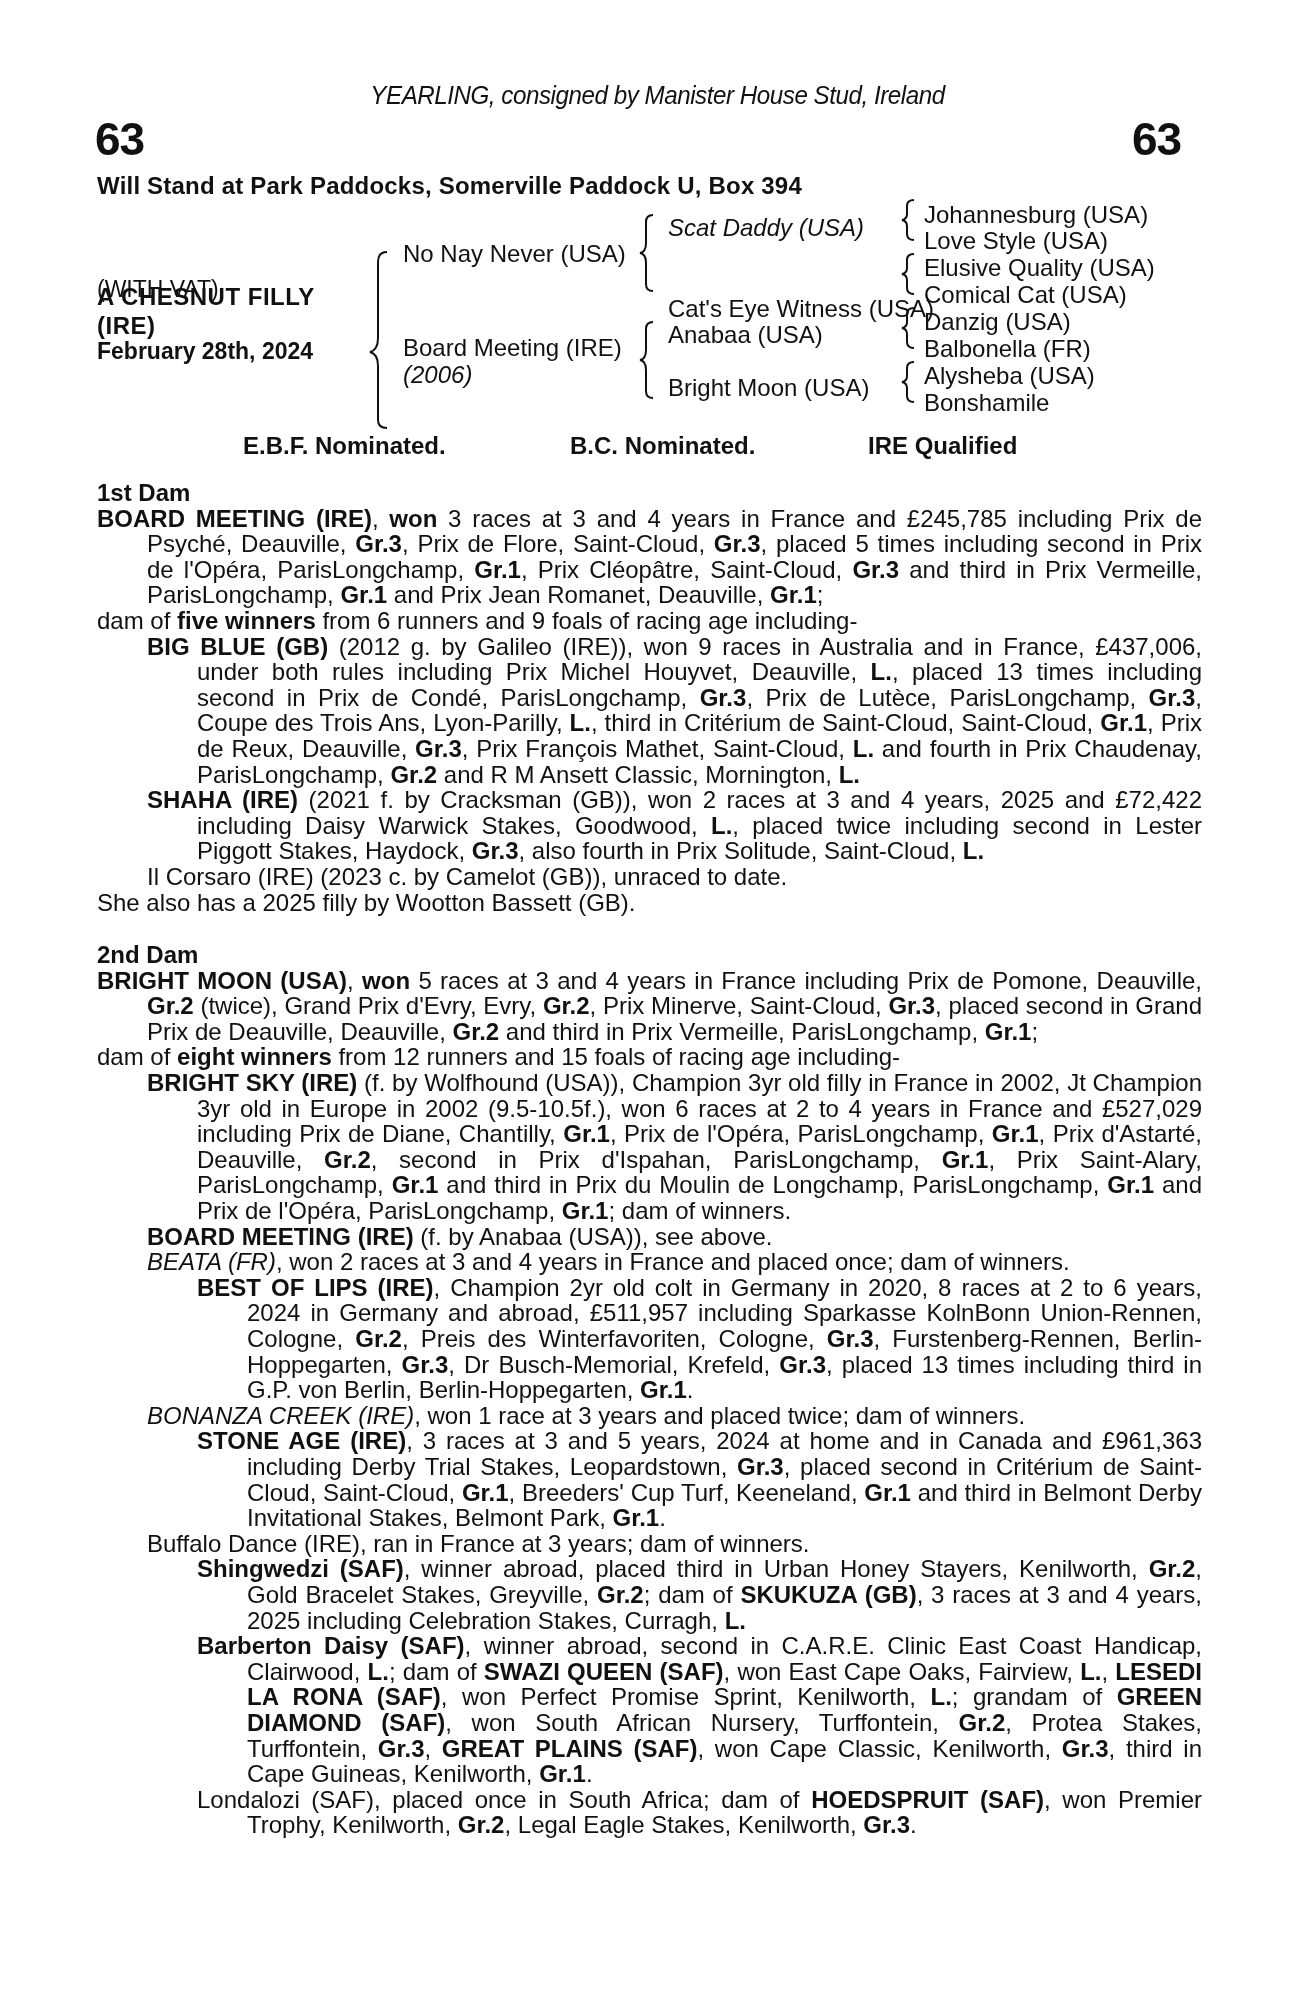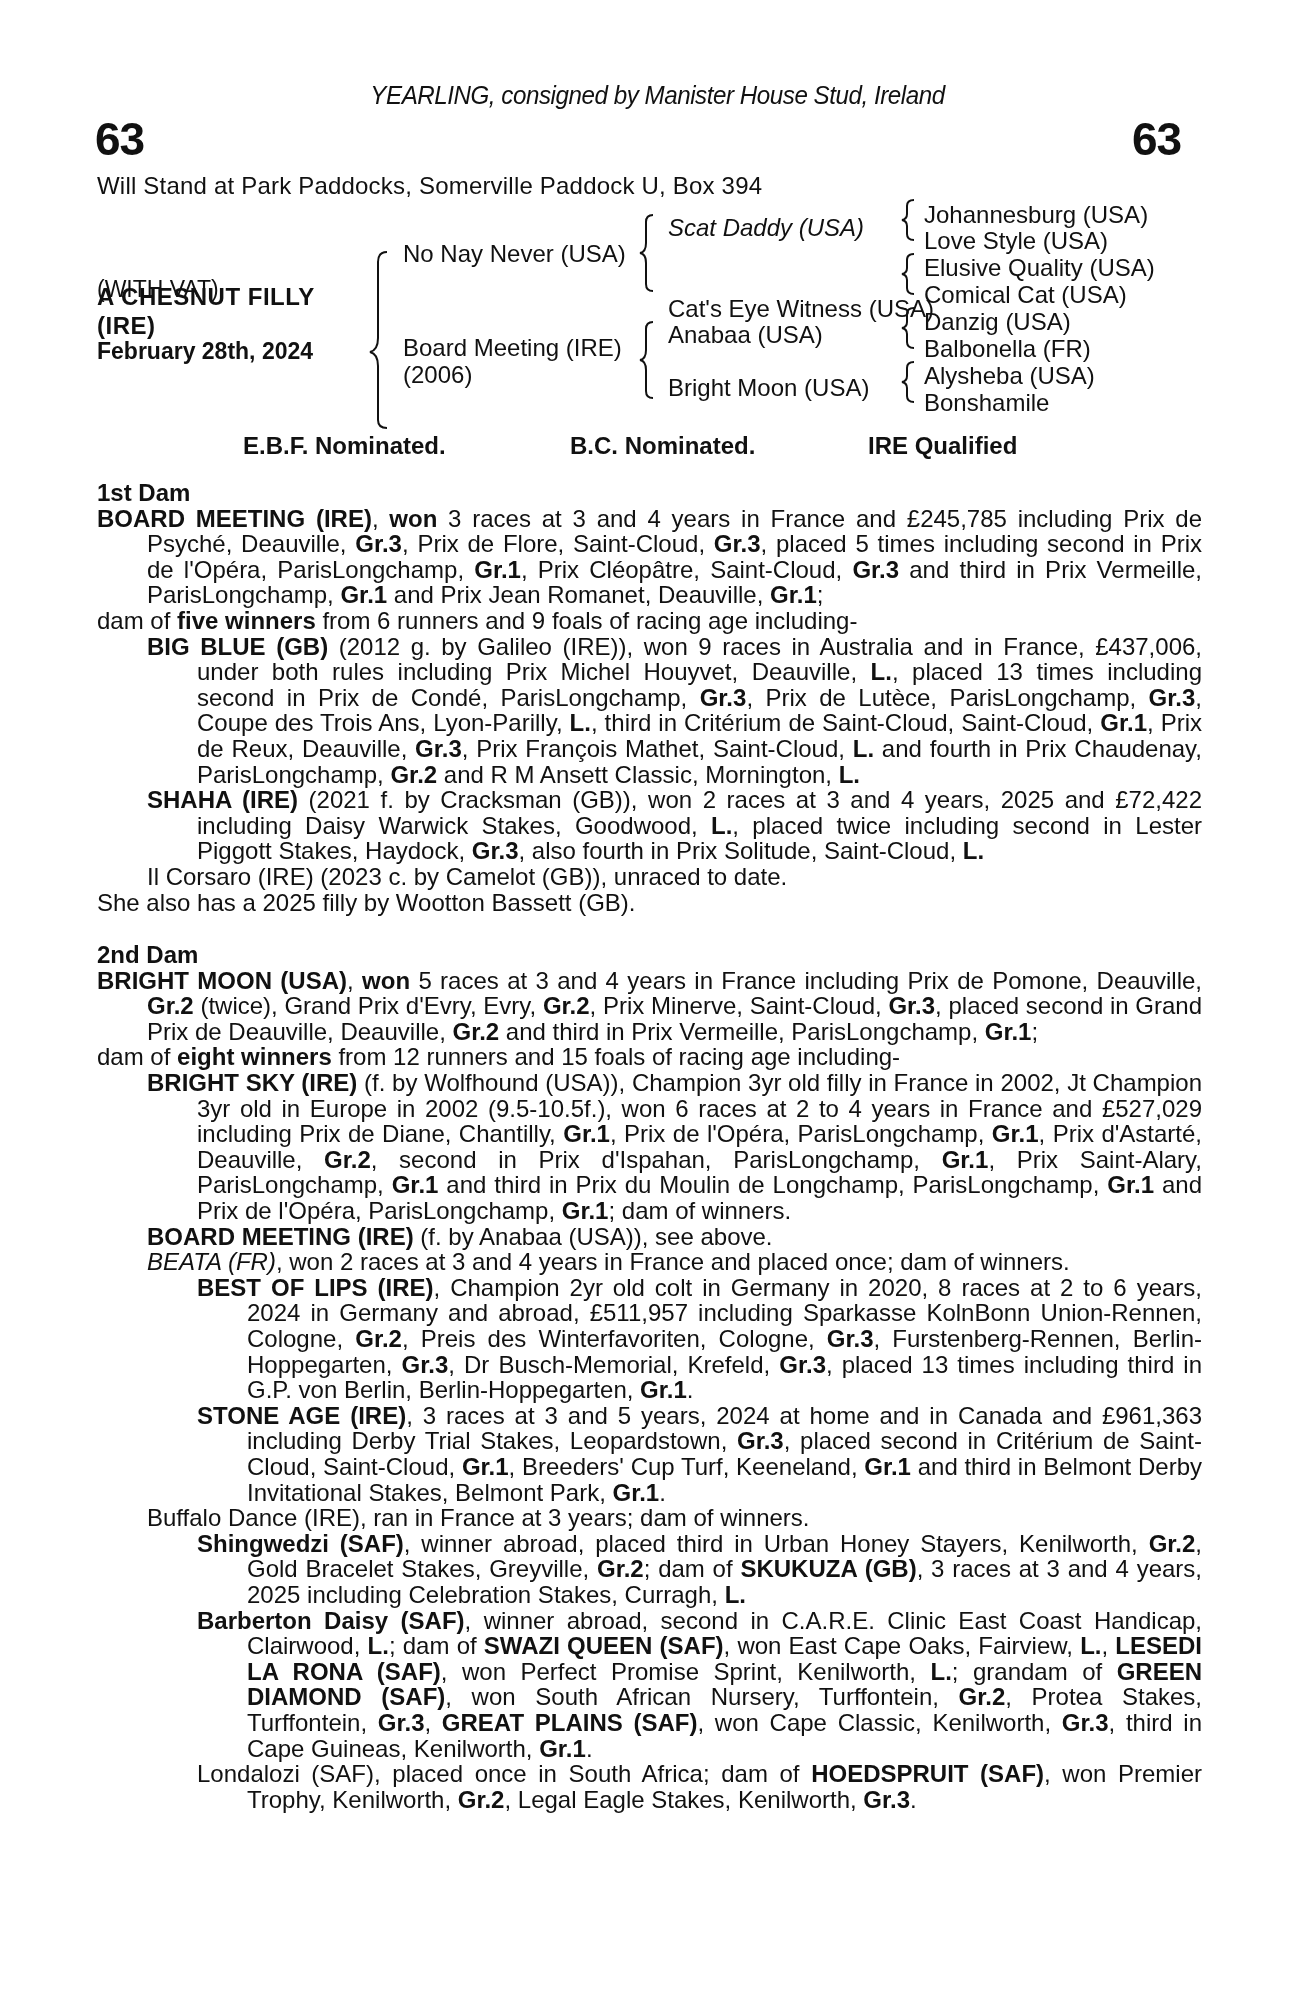--- a/index.html
+++ b/index.html
@@ -10,21 +10,21 @@
   .abs { position: absolute; }
   .header-line {
     left: 0; width: 1315px; top: 80px; text-align: center;
     font-style: italic; font-size: 26px; letter-spacing: -0.5px;
     transform: scaleX(0.93);
   }
   .lot { font-size: 46px; font-weight: bold; top: 112px; letter-spacing: -1px; }
   .lot.left { left: 95px; }
   .lot.right { left: 1132px; }
   .stand {
-    left: 97px; top: 172px; font-size: 24px; font-weight: normal; letter-spacing: 0.2px;
+    left: 97px; top: 172px; font-size: 24px; font-weight: bold; letter-spacing: 0.2px;
   }
   .ped { font-size: 24px; line-height: 27px; white-space: nowrap; }
   .vat { left: 97px; top: 276px; font-size: 23px; }
   .horse { left: 97px; top: 282px; font-size: 24px; font-weight: bold; line-height: 29px; letter-spacing: 0.5px; }
   .dob { left: 97px; top: 338px; font-size: 23px; font-weight: bold; }
   .brace { stroke: #111; stroke-width: 2; fill: none; }
   .noms {
     top: 432px; font-size: 24px; font-weight: bold;
   }
   .body-text {
@@ -63,21 +63,21 @@
   <path class="brace" d="M653 322 Q646 322 646 329 L646 350 Q646 359 640 360 Q646 361 646 370 L646 391 Q646 398 653 398"></path>
 
   <path class="brace" d="M914 200 Q907 200 907 206 L907 214 Q907 219 902 220 Q907 221 907 226 L907 234 Q907 240 914 240"></path>
   <path class="brace" d="M914 254 Q907 254 907 260 L907 268 Q907 273 902 274 Q907 275 907 280 L907 288 Q907 294 914 294"></path>
   <path class="brace" d="M914 308 Q907 308 907 314 L907 322 Q907 327 902 328 Q907 329 907 334 L907 342 Q907 348 914 348"></path>
   <path class="brace" d="M914 362 Q907 362 907 368 L907 376 Q907 381 902 382 Q907 383 907 388 L907 396 Q907 402 914 402"></path>
 </svg>
 
 <div class="abs ped" style="left:403px;top:240px;">No Nay Never (USA)</div>
 <div class="abs ped" style="left:403px;top:334px;">Board Meeting (IRE)</div>
-<div class="abs ped" style="left:403px;top:361px;">(2006)</div>
+<div class="abs ped" style="left:403px;top:361px;font-style:italic;">(2006)</div>
 
 <div class="abs ped" style="left:668px;top:214px;font-style:italic;">Scat Daddy (USA)</div>
 <div class="abs ped" style="left:668px;top:267px;margin-top:28px;">Cat's Eye Witness (USA)</div>
 <div class="abs ped" style="left:668px;top:321px;">Anabaa (USA)</div>
 <div class="abs ped" style="left:668px;top:374px;">Bright Moon (USA)</div>
 
 <div class="abs ped" style="left:924px;top:201px;">Johannesburg (USA)</div>
 <div class="abs ped" style="left:924px;top:227px;">Love Style (USA)</div>
 <div class="abs ped" style="left:924px;top:254px;">Elusive Quality (USA)</div>
 <div class="abs ped" style="left:924px;top:281px;">Comical Cat (USA)</div>
@@ -102,19 +102,20 @@
     </div>
   <div class="gap"></div>
   <div class="sec-title">2nd Dam</div>
   <div id="second-dam-paras">
       <div class="para l0"><b>BRIGHT MOON (USA)</b>, <b>won</b> 5 races at 3 and 4 years in France including Prix de Pomone, Deauville, <b>Gr.2</b> (twice), Grand Prix d'Evry, Evry, <b>Gr.2</b>, Prix Minerve, Saint-Cloud, <b>Gr.3</b>, placed second in Grand Prix de Deauville, Deauville, <b>Gr.2</b> and third in Prix Vermeille, ParisLongchamp, <b>Gr.1</b>;</div>
       <div class="para l0" style="padding-left: 0px; text-indent: 0px;">dam of <b>eight winners</b> from 12 runners and 15 foals of racing age including-</div>
       <div class="para l1"><b>BRIGHT SKY (IRE)</b> (f. by Wolfhound (USA)), Champion 3yr old filly in France in 2002, Jt Champion 3yr old in Europe in 2002 (9.5-10.5f.), won 6 races at 2 to 4 years in France and £527,029 including Prix de Diane, Chantilly, <b>Gr.1</b>, Prix de l'Opéra, ParisLongchamp, <b>Gr.1</b>, Prix d'Astarté, Deauville, <b>Gr.2</b>, second in Prix d'Ispahan, ParisLongchamp, <b>Gr.1</b>, Prix Saint-Alary, ParisLongchamp, <b>Gr.1</b> and third in Prix du Moulin de Longchamp, ParisLongchamp, <b>Gr.1</b> and Prix de l'Opéra, ParisLongchamp, <b>Gr.1</b>; dam of winners.</div>
       <div class="para l1"><b>BOARD MEETING (IRE)</b> (f. by Anabaa (USA)), see above.</div>
       <div class="para l1"><i>BEATA (FR)</i>, won 2 races at 3 and 4 years in France and placed once; dam of winners.</div>
       <div class="para l2"><b>BEST OF LIPS (IRE)</b>, Champion 2yr old colt in Germany in 2020, 8 races at 2 to 6 years, 2024 in Germany and abroad, £511,957 including Sparkasse KolnBonn Union-Rennen, Cologne, <b>Gr.2</b>, Preis des Winterfavoriten, Cologne, <b>Gr.3</b>, Furstenberg-Rennen, Berlin-Hoppegarten, <b>Gr.3</b>, Dr Busch-Memorial, Krefeld, <b>Gr.3</b>, placed 13 times including third in G.P. von Berlin, Berlin-Hoppegarten, <b>Gr.1</b>.</div>
+      <div class="para l1"><i>BONANZA CREEK (IRE)</i>, won 1 race at 3 years and placed twice; dam of winners.</div>
       <div class="para l2"><b>STONE AGE (IRE)</b>, 3 races at 3 and 5 years, 2024 at home and in Canada and £961,363 including Derby Trial Stakes, Leopardstown, <b>Gr.3</b>, placed second in Critérium de Saint-Cloud, Saint-Cloud, <b>Gr.1</b>, Breeders' Cup Turf, Keeneland, <b>Gr.1</b> and third in Belmont Derby Invitational Stakes, Belmont Park, <b>Gr.1</b>.</div>
       <div class="para l1">Buffalo Dance (IRE), ran in France at 3 years; dam of winners.</div>
       <div class="para l2"><b>Shingwedzi (SAF)</b>, winner abroad, placed third in Urban Honey Stayers, Kenilworth, <b>Gr.2</b>, Gold Bracelet Stakes, Greyville, <b>Gr.2</b>; dam of <b>SKUKUZA (GB)</b>, 3 races at 3 and 4 years, 2025 including Celebration Stakes, Curragh, <b>L.</b></div>
       <div class="para l2"><b>Barberton Daisy (SAF)</b>, winner abroad, second in C.A.R.E. Clinic East Coast Handicap, Clairwood, <b>L.</b>; dam of <b>SWAZI QUEEN (SAF)</b>, won East Cape Oaks, Fairview, <b>L.</b>, <b>LESEDI LA RONA (SAF)</b>, won Perfect Promise Sprint, Kenilworth, <b>L.</b>; grandam of <b>GREEN DIAMOND (SAF)</b>, won South African Nursery, Turffontein, <b>Gr.2</b>, Protea Stakes, Turffontein, <b>Gr.3</b>, <b>GREAT PLAINS (SAF)</b>, won Cape Classic, Kenilworth, <b>Gr.3</b>, third in Cape Guineas, Kenilworth, <b>Gr.1</b>.</div>
       <div class="para l2">Londalozi (SAF), placed once in South Africa; dam of <b>HOEDSPRUIT (SAF)</b>, won Premier Trophy, Kenilworth, <b>Gr.2</b>, Legal Eagle Stakes, Kenilworth, <b>Gr.3</b>.</div>
     </div>
 </div>
 
 </body></html>

